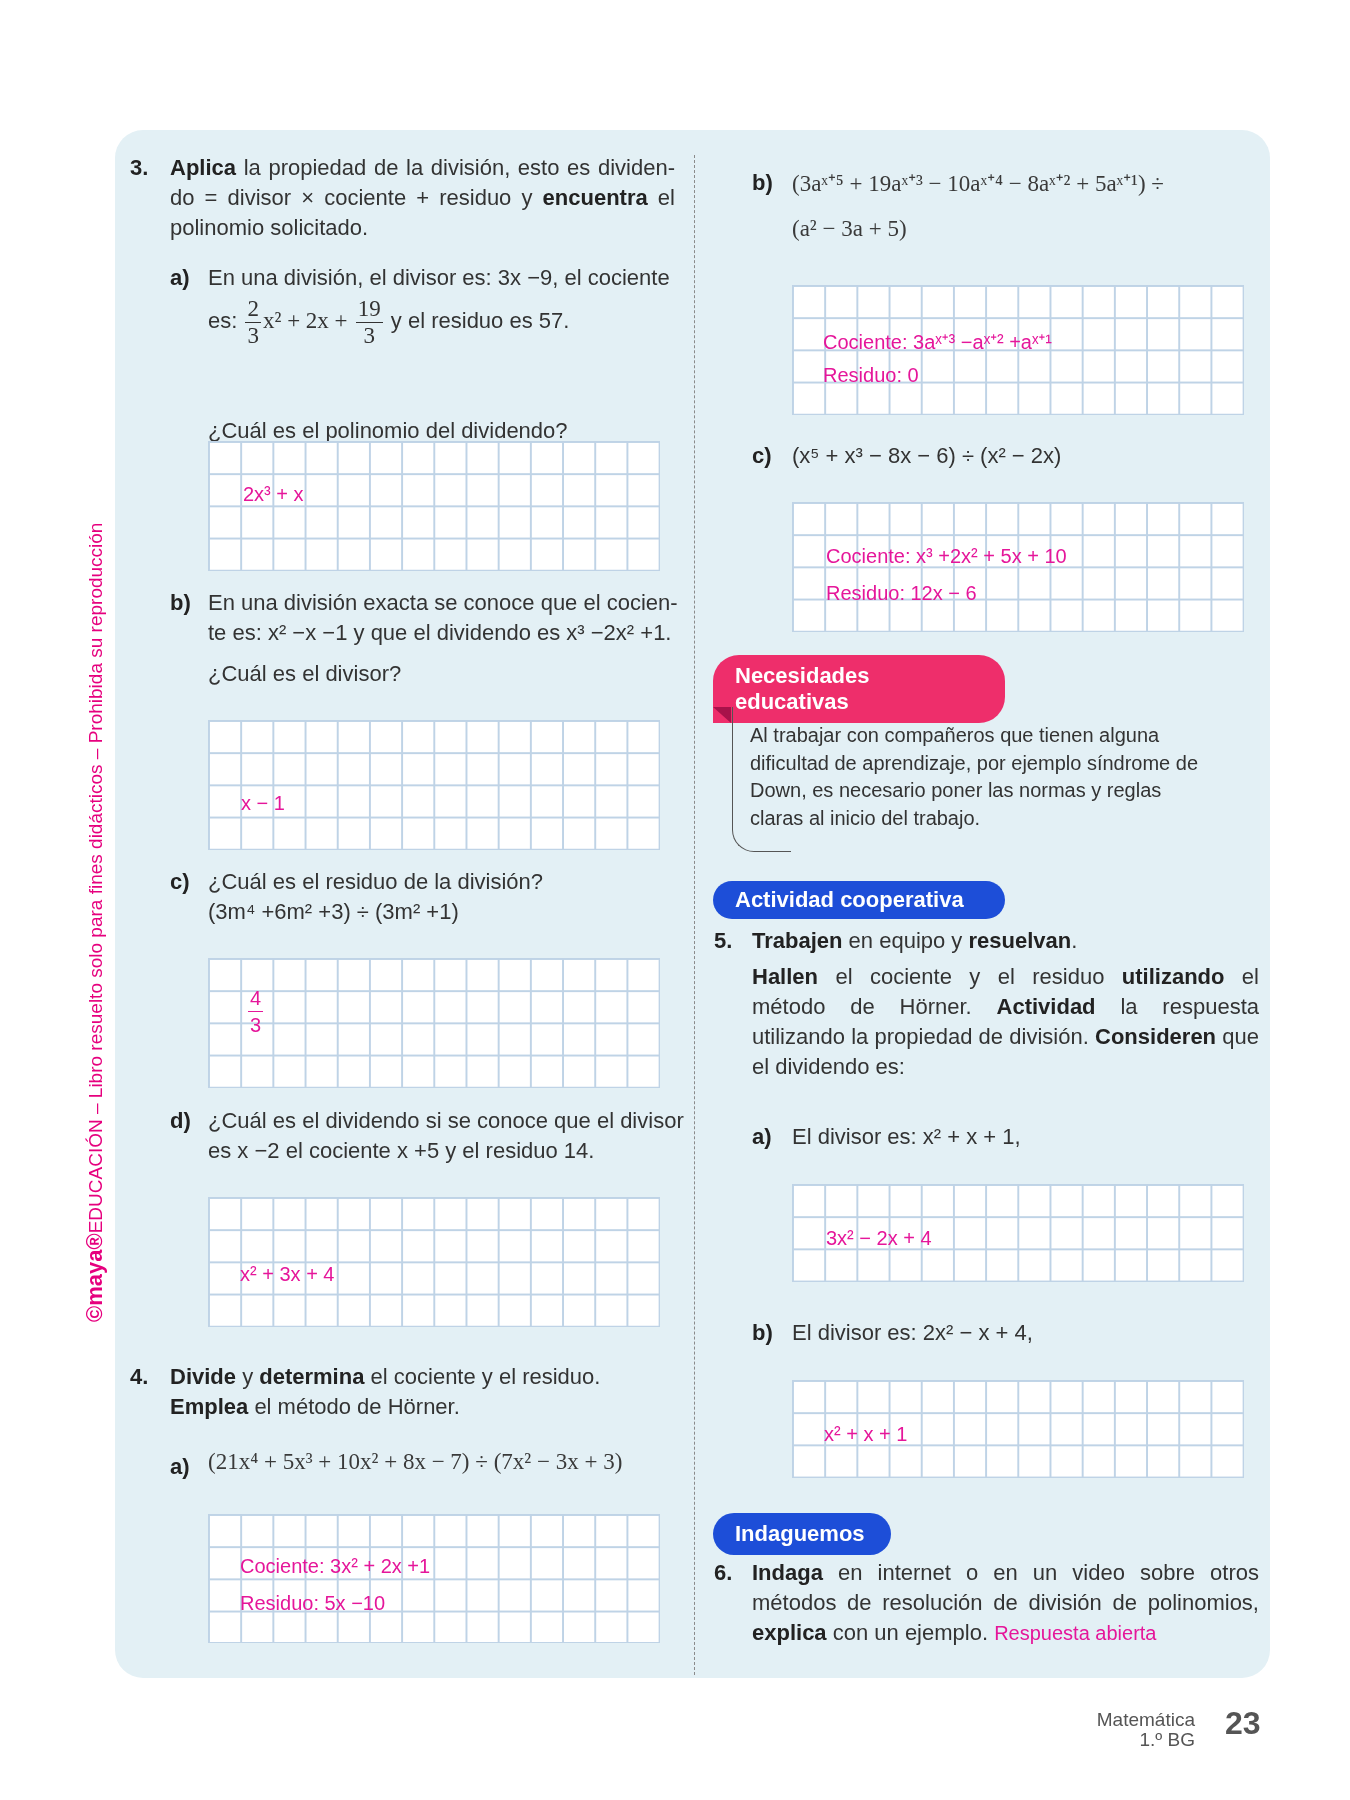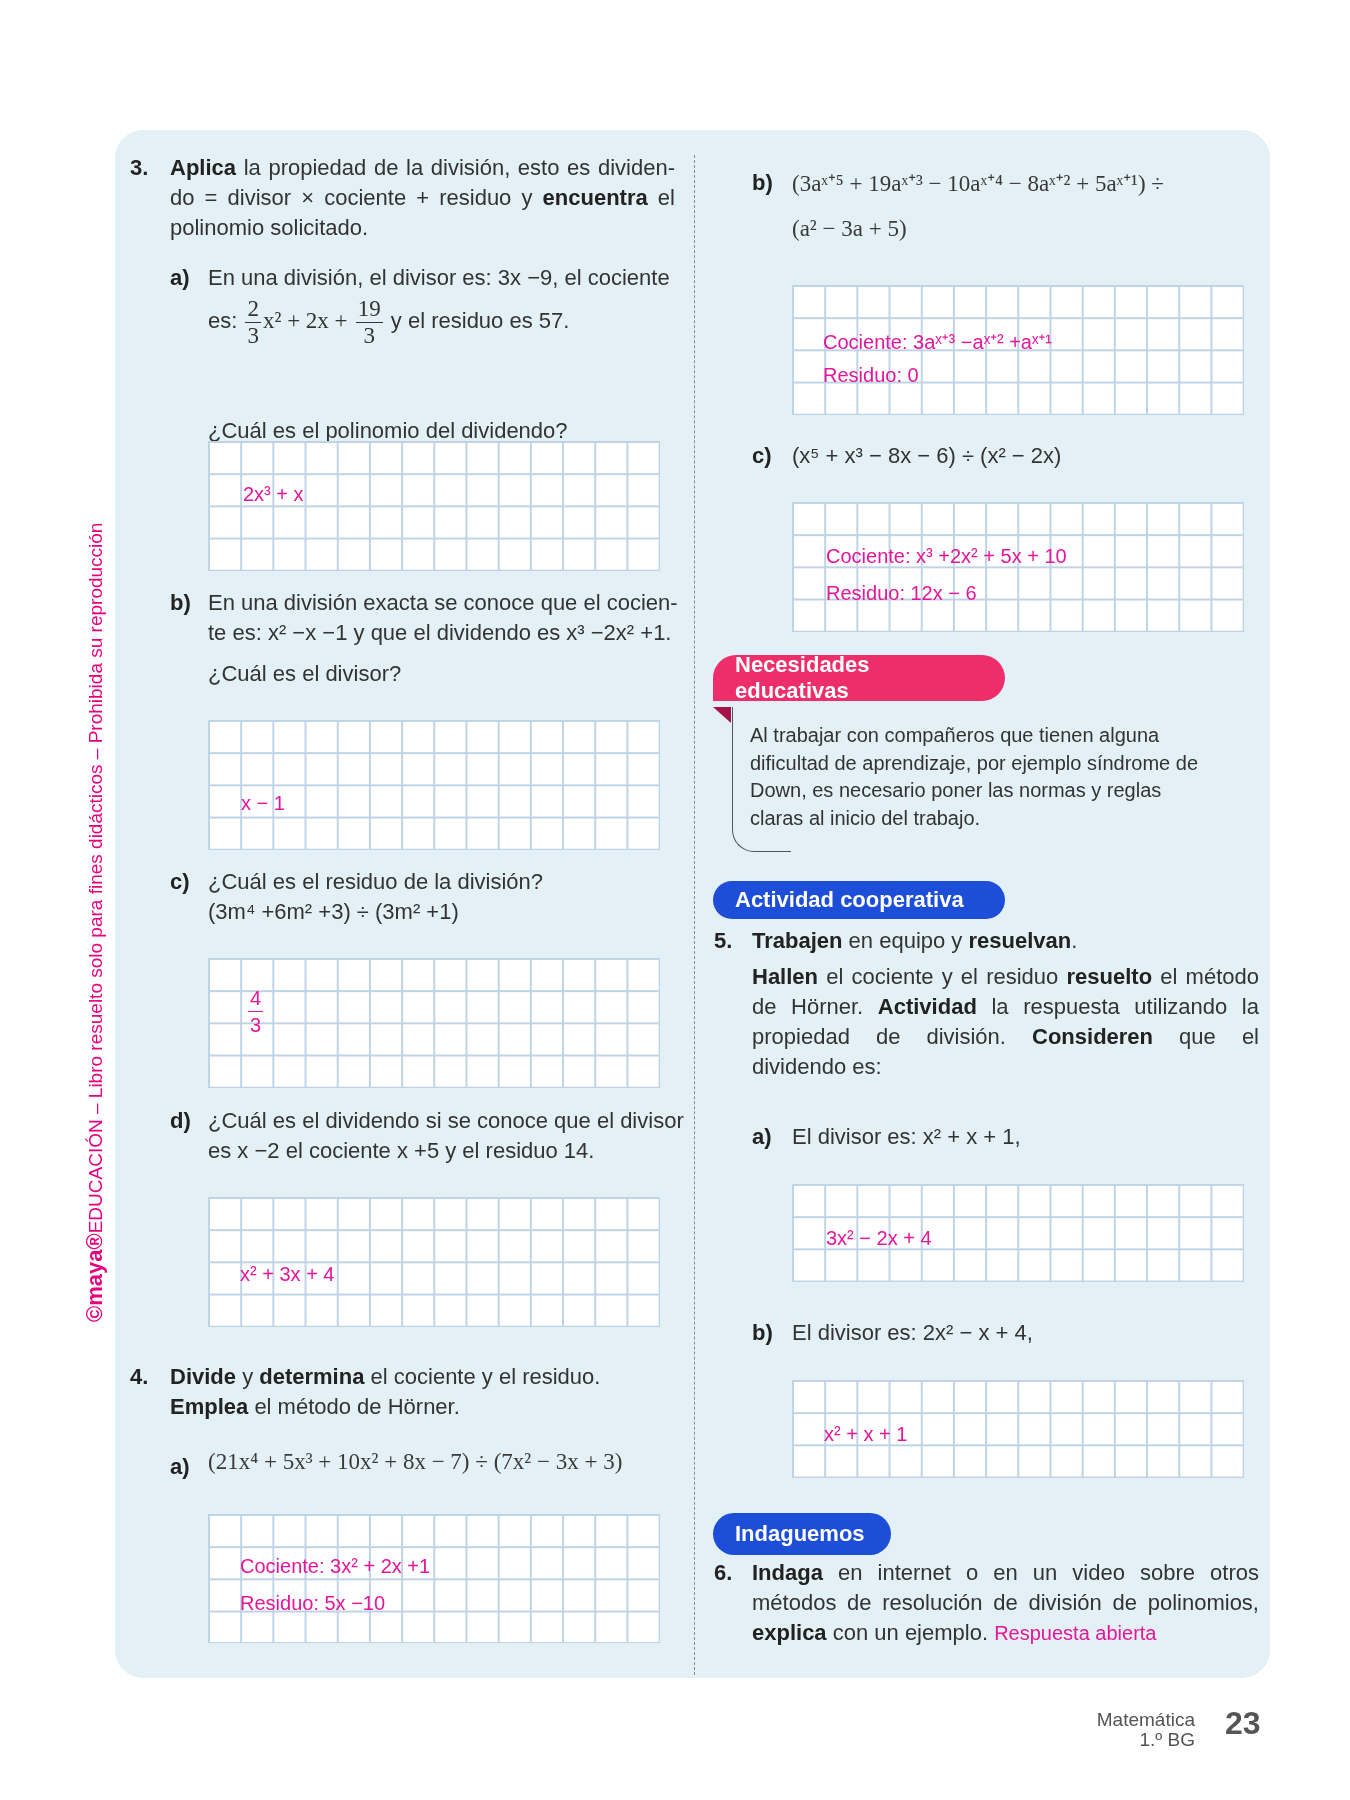--- a/index.html
+++ b/index.html
@@ -107,38 +107,38 @@
 <div class="grid gr" style="left:792px;top:285px;width:452px;height:130px;"></div>
 <span class="ans" style="left:823px;top:328px;">Cociente: 3aˣ⁺³ −aˣ⁺² +aˣ⁺¹</span>
 <span class="ans" style="left:823px;top:364px;">Residuo: 0</span>
 
 <span class="abs txt lbl" style="left:752px;top:441px;">c)</span>
 <div class="abs txt" style="left:792px;top:441px;white-space:nowrap;">(x⁵ + x³ − 8x − 6) ÷ (x² − 2x)</div>
 <div class="grid gr" style="left:792px;top:502px;width:452px;height:130px;"></div>
 <span class="ans" style="left:826px;top:545px;">Cociente: x³ +2x² + 5x + 10</span>
 <span class="ans" style="left:826px;top:582px;">Residuo: 12x − 6</span>
 
-<div class="banner pink" style="left:713px;top:655px;width:292px;height:46px;">
+<div class="banner pink" style="left:713px;top:655px;width:292px;height:68px;">
   <span>Necesidades educativas</span>
 </div>
 <div class="tri"></div>
 <div class="note"></div>
 <div class="abs" style="left:750px;top:722px;width:460px;font-size:20px;line-height:27.5px;color:#333;">Al trabajar con compañeros que tienen alguna dificultad de aprendizaje, por ejemplo síndrome de Down, es necesario poner las normas y reglas claras al inicio del trabajo.</div>
 
 <div class="banner blue" style="left:713px;top:881px;width:292px;height:38px;">
   <span>Actividad cooperativa</span>
 </div>
 
 <div class="abs txt" style="left:714px;top:926px;width:545px;">
   <span class="num" style="position:absolute;left:0;top:0;">5.</span>
   <div style="margin-left:38px;">
     <b class="k">Trabajen</b><span> en equipo y </span><b class="k">resuelvan</b><span>.</span>
   </div>
   <div style="margin-left:38px;margin-top:6px;text-align:justify;">
-    <b class="k">Hallen</b><span> el cociente y el residuo </span><b class="k">resuelto</b><span> el método de Hörner. </span><b class="k">Actividad</b><span> la respuesta utilizando la propiedad de división. </span><b class="k">Consideren</b><span> que el dividendo es:</span>
+    <b class="k">Hallen</b><span> el cociente y el residuo </span><b class="k">utilizando</b><span> el método de Hörner. </span><b class="k">Actividad</b><span> la respuesta utilizando la propiedad de división. </span><b class="k">Consideren</b><span> que el dividendo es:</span>
   </div>
 </div>
 
 <span class="abs txt lbl" style="left:752px;top:1122px;">a)</span>
 <div class="abs txt" style="left:792px;top:1122px;">El divisor es: x² + x + 1,</div>
 <div class="grid gr" style="left:792px;top:1184px;width:452px;height:98px;"></div>
 <span class="ans" style="left:826px;top:1227px;">3x² − 2x + 4</span>
 
 <span class="abs txt lbl" style="left:752px;top:1318px;">b)</span>
 <div class="abs txt" style="left:792px;top:1318px;">El divisor es: 2x² − x + 4,</div>

